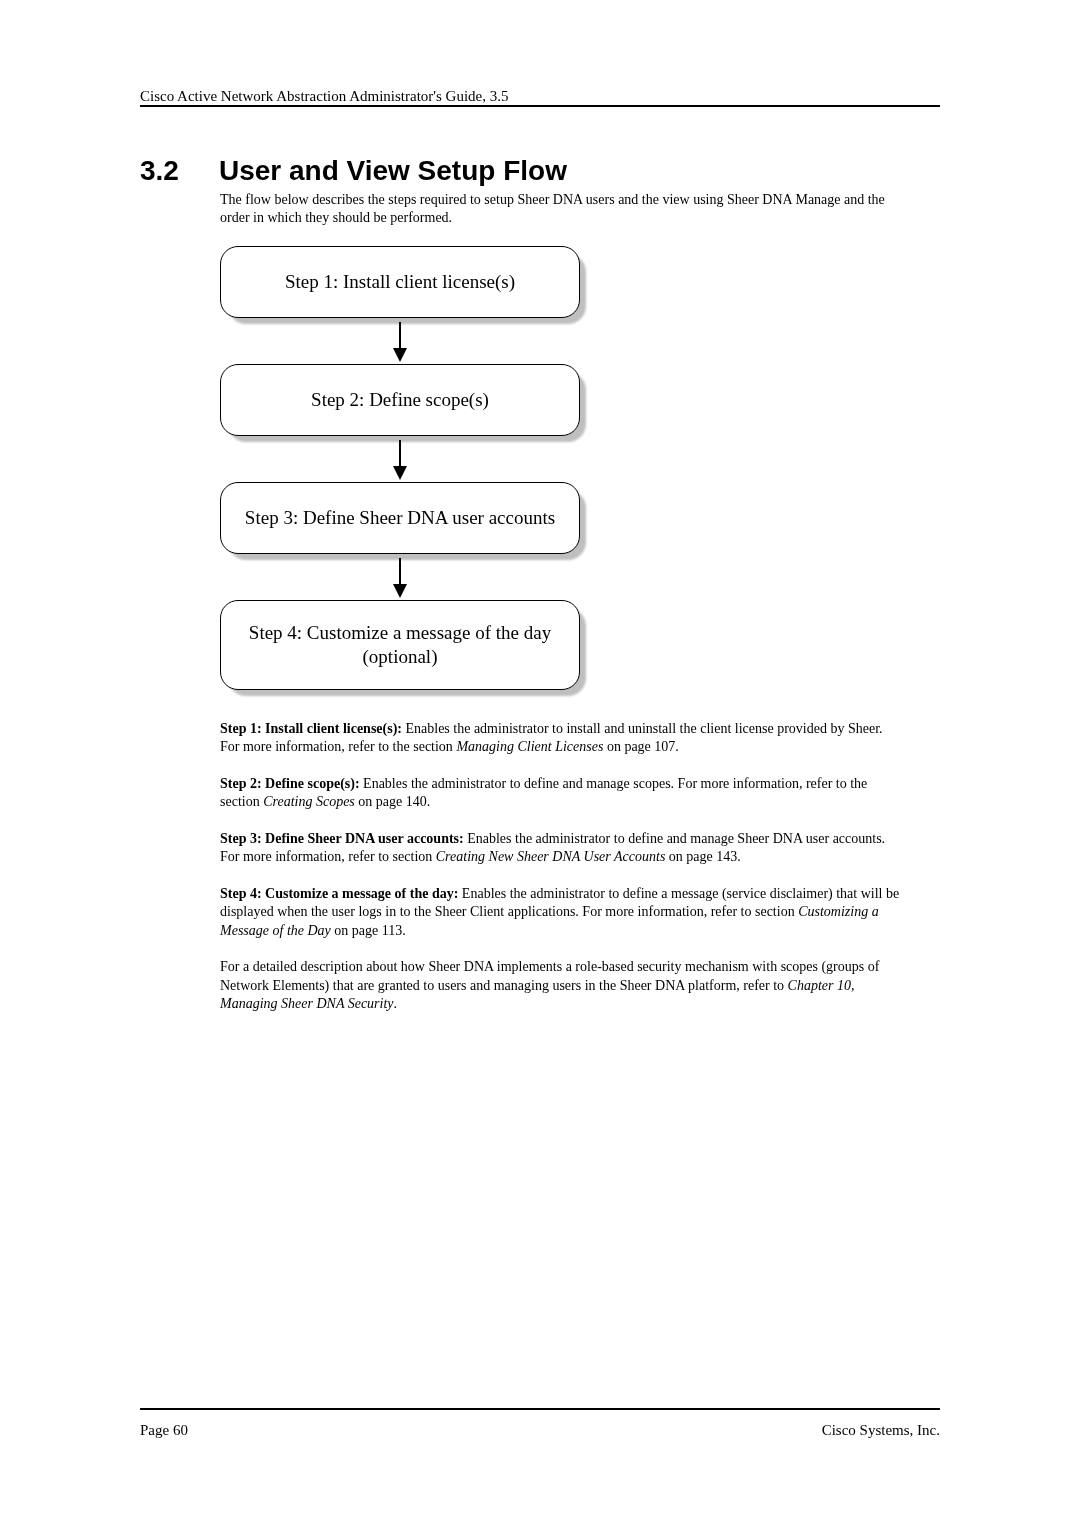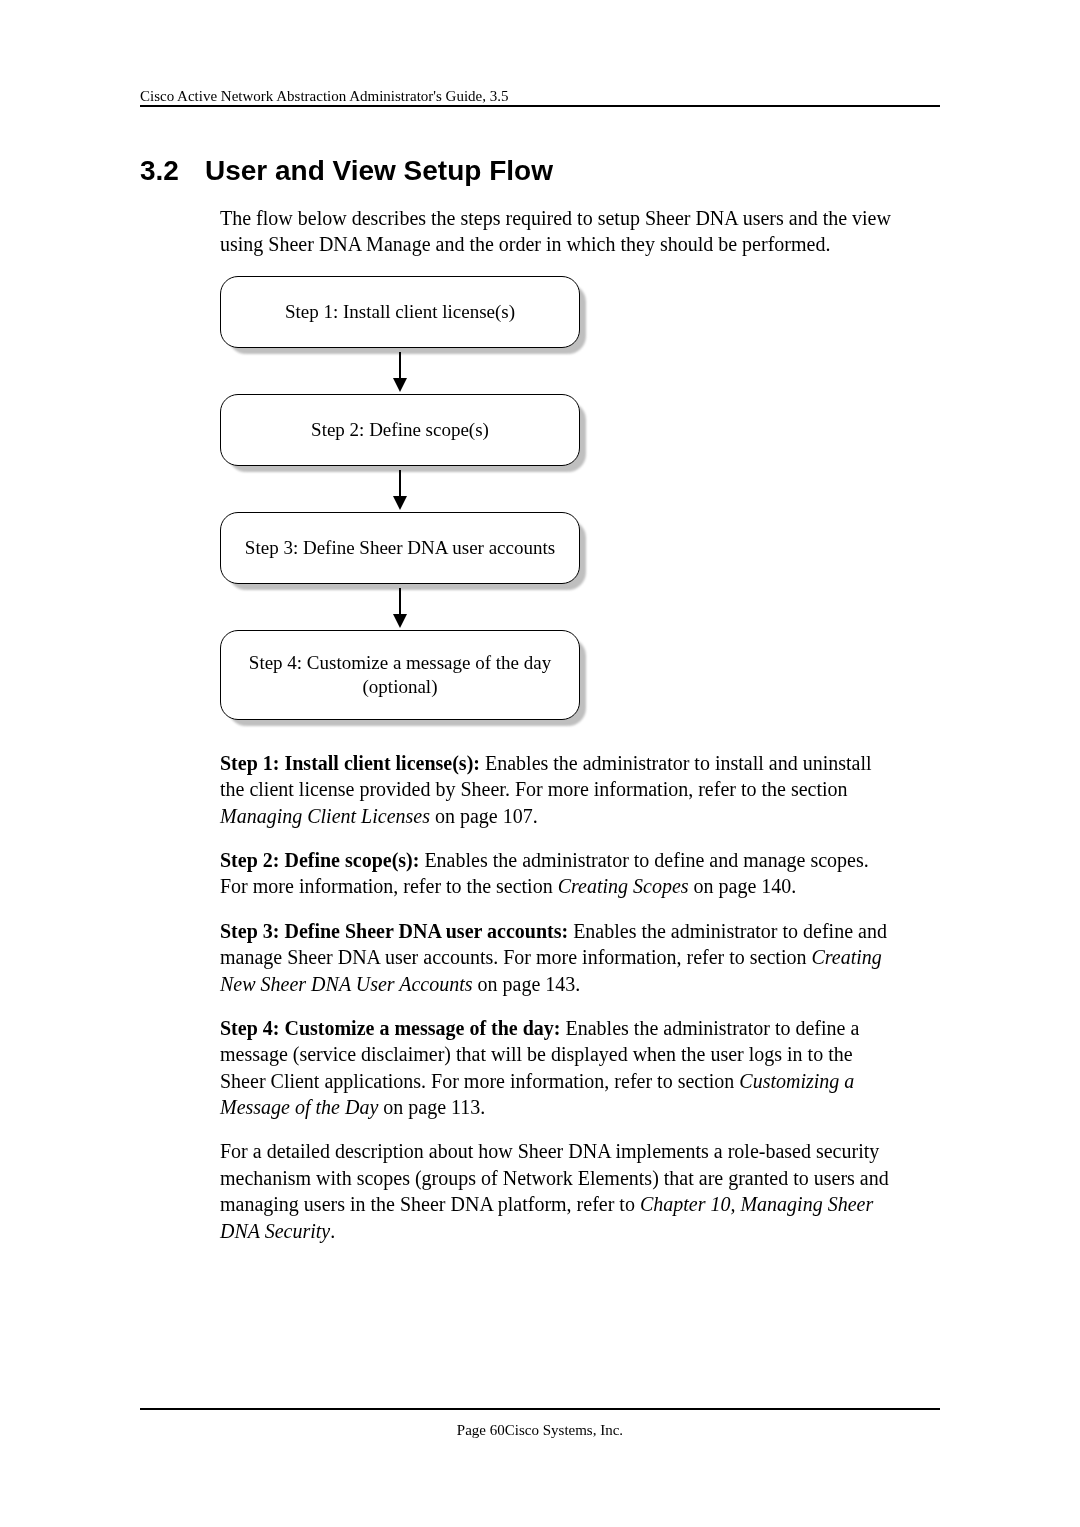--- a/index.html
+++ b/index.html
@@ -16,39 +16,39 @@
     width: 800px;
   }
   .running-head {
     font-size: 15px;
     padding-bottom: 0;
     border-bottom: 2px solid #000;
     margin-bottom: 48px;
   }
   .h2-row {
     display: flex;
-    gap: 26px;
-    margin-bottom: 18px;
+    gap: 40px;
+    margin-bottom: 4px;
   }
   .h2-num {
     font-family: Arial, Helvetica, sans-serif;
     font-weight: 700;
     font-size: 28px;
   }
   .h2-text {
     font-family: Liberation Sans, sans-serif;
     font-weight: 700;
     font-size: 28px;
   }
   .body-col {
     margin-left: 80px;
     width: 680px;
   }
   .para {
-    font-size: 20px;
+    font-size: 14px;
     line-height: 1.32;
     margin-bottom: 18px;
   }
   .para .b { font-weight: 700; }
   .para .i { font-style: italic; }
 
   
   .flow {
     margin-top: 10px;
     margin-bottom: 30px;
@@ -101,21 +101,21 @@
     width: 800px;
     top: 1408px;
     border-top: 2px solid #000;
   }
   .footer {
     position: absolute;
     left: 140px;
     width: 800px;
     top: 1422px;
     display: flex;
-    justify-content: center;
+    justify-content: space-between;
     font-size: 15px;
   }
 </style>
 </head>
 <body>
 
 <div class="page">
 
   <div class="running-head">Cisco Active Network Abstraction Administrator's Guide, 3.5</div>
 

